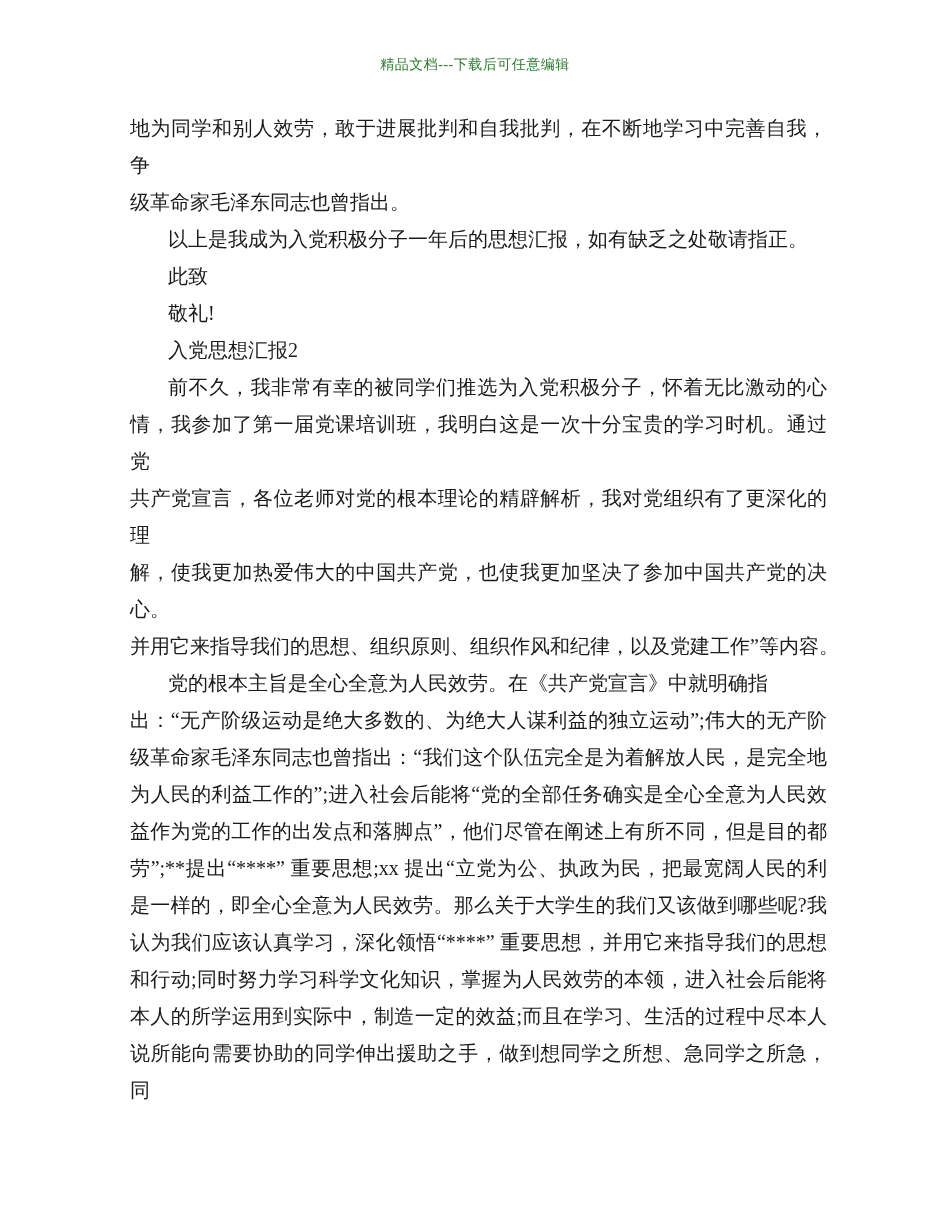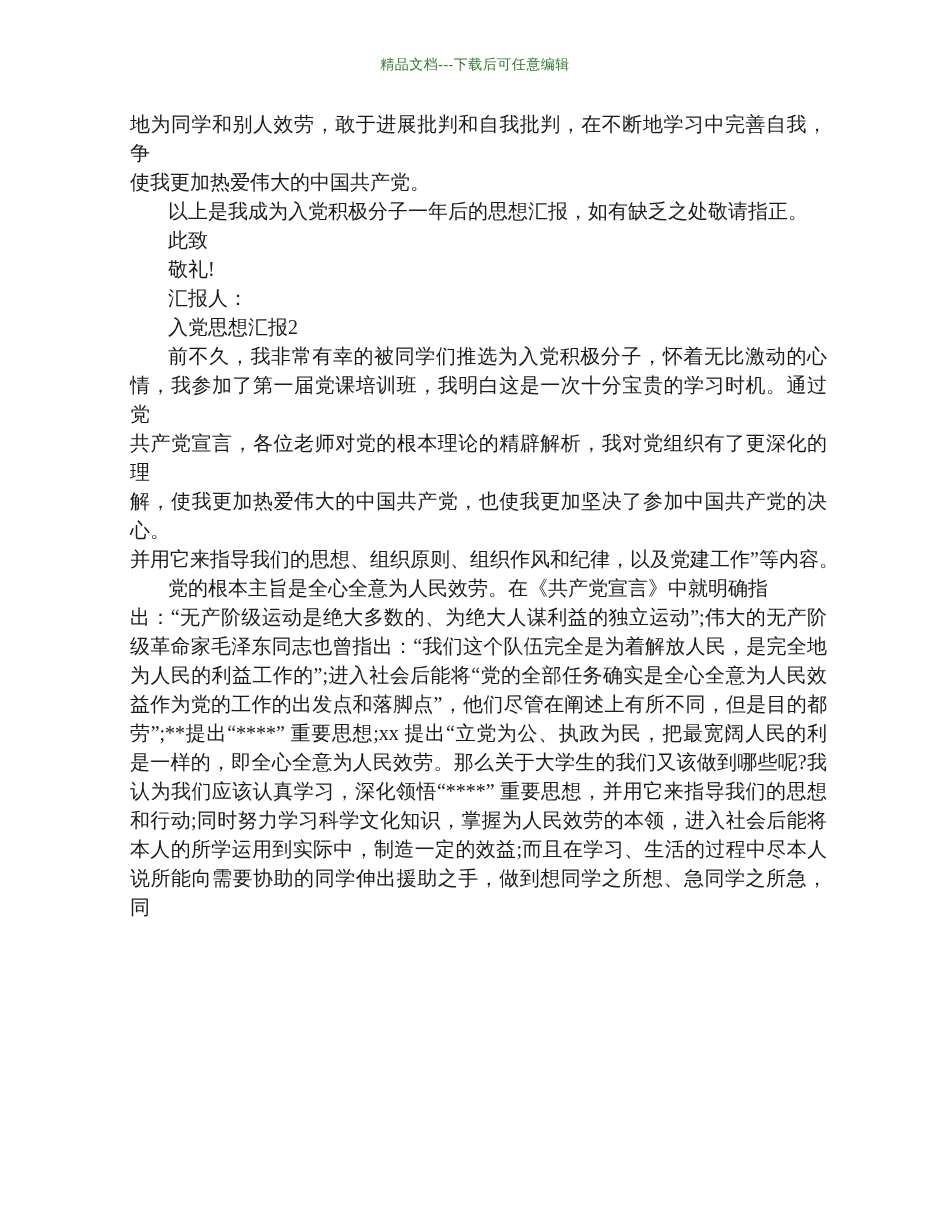--- a/index.html
+++ b/index.html
@@ -25,21 +25,21 @@
     letter-spacing: 0.5px;
     color: #2f7a2f;
     font-family: "Liberation Serif", "DejaVu Serif", serif;
   }
   .doc-body {
     position: absolute;
     top: 110px;
     left: 130px;
     width: 697px;
     font-size: 20px;
-    line-height: 29px;
+    line-height: 37px;
     color: #1b1b1b;
     font-family: "Liberation Serif", "DejaVu Serif", serif;
   }
   .line {
     white-space: nowrap;
     text-align: left;
   }
   .line.justify {
     white-space: normal;
     text-align: justify;
@@ -49,25 +49,24 @@
     text-indent: 38px;
   }
 </style>
 </head>
 <body>
 
 <div class="page">
   <div class="doc-header" style="color: rgb(47, 122, 47);">精品文档---下载后可任意编辑</div>
   <div class="doc-body" style="color: rgb(27, 27, 27);">
       <div class="line justify">地为同学和别人效劳，敢于进展批判和自我批判，在不断地学习中完善自我，争</div>
-      <div class="line">使我更加热爱伟大的中国共产党。</div>
+      <div class="line">级革命家毛泽东同志也曾指出。</div>
       <div class="line indent">以上是我成为入党积极分子一年后的思想汇报，如有缺乏之处敬请指正。</div>
       <div class="line indent">此致</div>
       <div class="line indent">敬礼!</div>
-      <div class="line indent">汇报人：</div>
       <div class="line indent">入党思想汇报2</div>
       <div class="line indent justify">前不久，我非常有幸的被同学们推选为入党积极分子，怀着无比激动的心</div>
       <div class="line justify">情，我参加了第一届党课培训班，我明白这是一次十分宝贵的学习时机。通过党</div>
       <div class="line justify">共产党宣言，各位老师对党的根本理论的精辟解析，我对党组织有了更深化的理</div>
       <div class="line justify">解，使我更加热爱伟大的中国共产党，也使我更加坚决了参加中国共产党的决</div>
       <div class="line">心。</div>
       <div class="line">并用它来指导我们的思想、组织原则、组织作风和纪律，以及党建工作”等内容。</div>
       <div class="line indent">党的根本主旨是全心全意为人民效劳。在《共产党宣言》中就明确指</div>
       <div class="line justify">出：“无产阶级运动是绝大多数的、为绝大人谋利益的独立运动”;伟大的无产阶</div>
       <div class="line justify">级革命家毛泽东同志也曾指出：“我们这个队伍完全是为着解放人民，是完全地</div>

